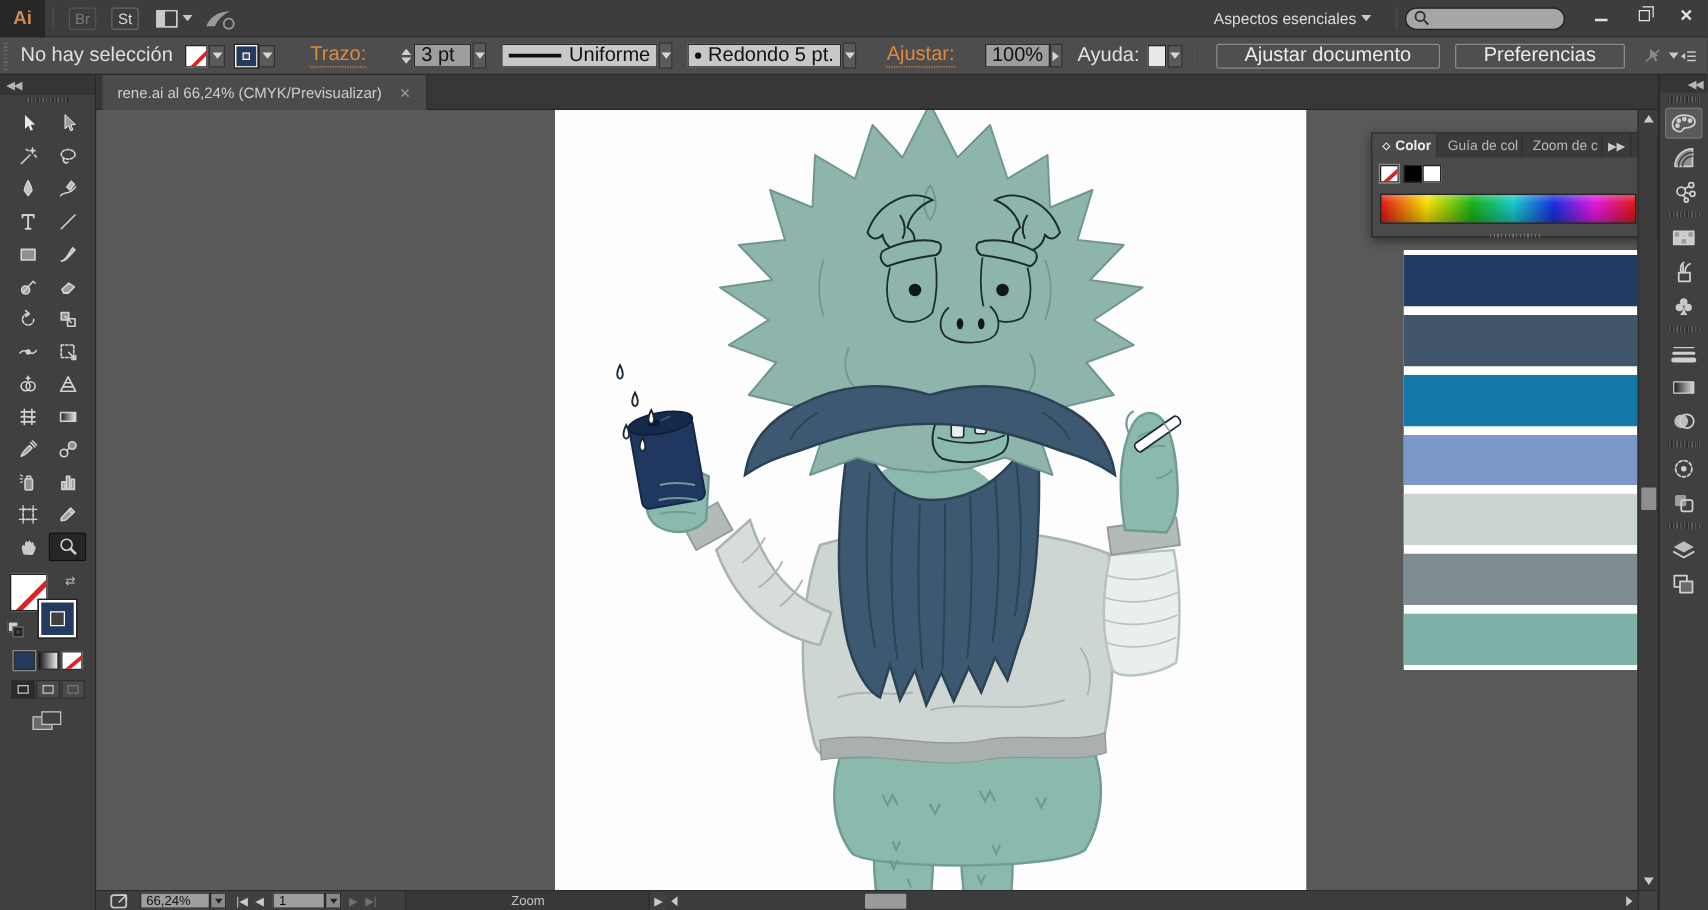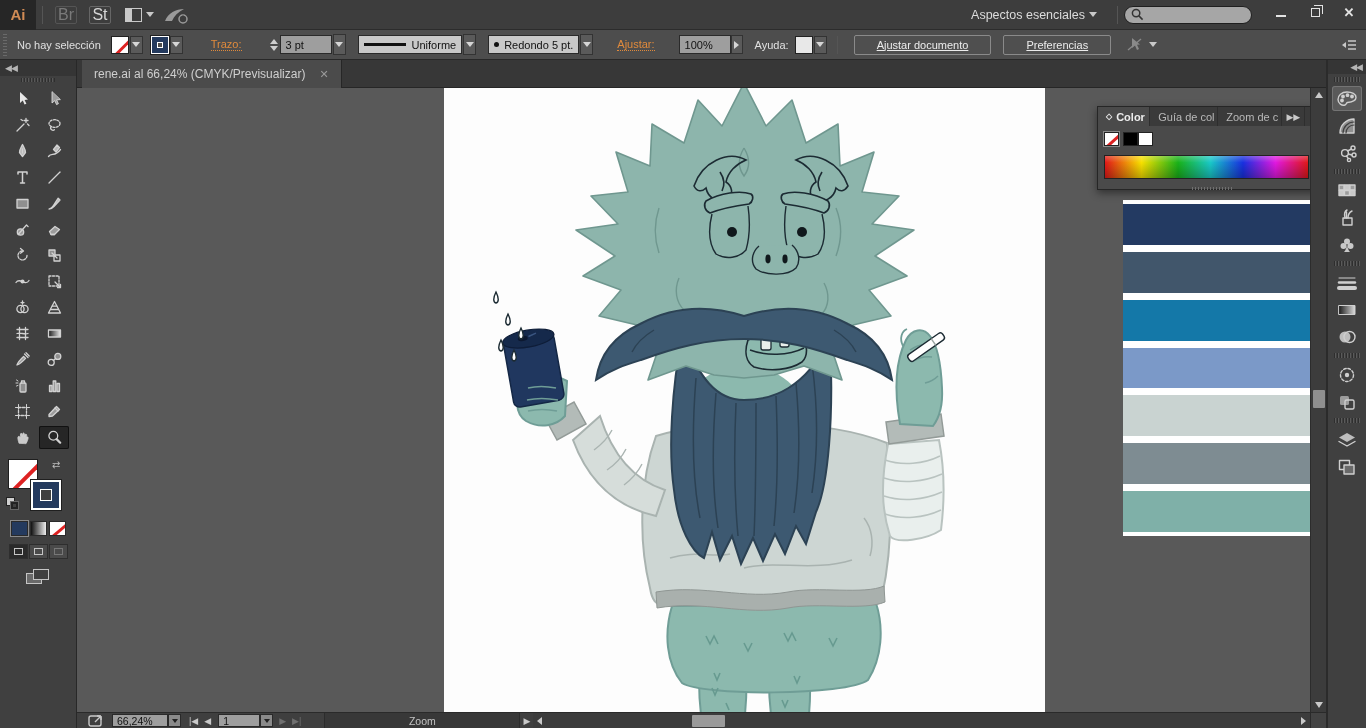--- a/index.html
+++ b/index.html
@@ -10,42 +10,42 @@
 
   
   .titlebar { position:absolute; left:0; top:0; width:1366px; height:30px; background:#3d3d3d;
               display:flex; align-items:center; border-bottom:1px solid #2c2c2c; }
   .ai-logo { width:36px; height:30px; background:#262626; color:#d08b55; font-weight:bold;
              font-size:15px; display:flex; align-items:center; justify-content:center; }
   .menu { display:flex; align-items:center; margin-left:10px; }
   .menu span { padding:0 11px; height:30px; line-height:30px; font-size:12.5px; color:#dcdcdc; cursor:default; }
   .tb-div { width:1px; height:18px; background:#2e2e2e; border-right:1px solid #555; margin:0 6px; }
   .sq-btn { width:22px; height:18px; border:1px solid #666; border-radius:2px; margin:0 6px;
-            font-size:16px; display:flex; align-items:center; justify-content:center; }
+            font-size:12px; display:flex; align-items:center; justify-content:center; }
   .sq-btn.dim { color:#7a7a7a; border-color:#555; }
   .arrange { display:flex; align-items:center; margin:0 8px; }
   .arrange .grid { width:17px; height:14px; border:1px solid #c9c9c9; background:#c9c9c9;
                    box-shadow:inset -9px 0 0 #3d3d3d, inset -10px 0 0 #c9c9c9; }
   .caret { width:0; height:0; border-left:4px solid transparent; border-right:4px solid transparent;
            border-top:5px solid #c9c9c9; margin-left:4px; }
   .spacer { flex:1; }
   .workspace { display:flex; align-items:center; font-size:12.5px; color:#dcdcdc; margin-right:14px; }
   .searchbox { width:128px; height:18px; background:#a6a6a6; border:1px solid #1f1f1f; border-radius:9px;
                display:flex; align-items:center; padding:0 6px; margin-right:12px; }
   .win-btns { display:flex; height:30px; }
   .win-btn { width:34px; height:26px; display:flex; align-items:center; justify-content:center;
              color:#e3e3e3; font-size:13px; }
   .minimize-glyph { display:inline-block; width:10px; border-bottom:2px solid #e3e3e3; height:8px; }
   .restore-glyph { display:inline-block; width:9px; height:9px; border:1.5px solid #e3e3e3; position:relative; }
   .restore-glyph::after { content:""; position:absolute; left:2px; top:-4px; width:8px; height:8px;
              border-top:1.5px solid #e3e3e3; border-right:1.5px solid #e3e3e3; }
 
   
   .controlbar { position:absolute; left:0; top:30px; width:1366px; height:30px; background:#4d4d4d;
-                border-bottom:1px solid #282828; display:flex; align-items:center; font-size:11px; }
+                border-bottom:1px solid #282828; display:flex; align-items:center; font-size:16px; }
   .grip-v { width:7px; height:22px; margin:0 4px 0 3px;
             background-image:repeating-linear-gradient(0deg,#6a6a6a 0 1px,transparent 1px 3px); width:4px; }
   .cb-label { color:#e0e0e0; margin:0 6px; white-space:nowrap; }
   .cb-orange { color:#e08a3c; border-bottom:1px dotted #e08a3c; margin:0 24px; white-space:nowrap; }
   .swatch-combo { display:flex; align-items:center; margin:0 4px; }
   .swatch18 { width:18px; height:18px; border:1px solid #222; background:#fff; position:relative; overflow:hidden; }
   .swatch18.none::after { content:""; position:absolute; left:-4px; top:7px; width:34px; height:3px;
                           background:#d22; transform:rotate(-45deg); }
   .swatch18.stroke-navy { background:#4d4d4d; box-shadow:inset 0 0 0 5px #243a5e, inset 0 0 0 6px #fff; border:1px solid #fff; outline:1px solid #222; }
   .dd-btn { width:13px; height:18px; background:#5a5a5a; border:1px solid #333; display:flex;
@@ -55,21 +55,21 @@
   .field.lt { background:#c8c8c8; }
   .stepper { display:flex; flex-direction:column; margin:0 2px 0 4px; }
   .stepper i { width:0; height:0; border-left:4px solid transparent; border-right:4px solid transparent; }
   .stepper .up { border-bottom:5px solid #cfcfcf; margin-bottom:2px; }
   .stepper .dn { border-top:5px solid #cfcfcf; }
   .linepic { width:42px; height:3px; background:#111; margin-right:6px; }
   .dot { width:5px; height:5px; background:#111; border-radius:50%; margin-right:5px; }
   .rt-btn { width:12px; height:19px; background:#5a5a5a; border:1px solid #333; display:flex;
             align-items:center; justify-content:center; }
   .push-btn { height:20px; border:1px solid #8a8a8a; border-radius:2px; background:#4f4f4f; color:#ececec;
-              display:flex; align-items:center; padding:0 22px; margin:0 6px; white-space:nowrap;text-decoration:underline; }
+              display:flex; align-items:center; padding:0 22px; margin:0 6px; white-space:nowrap; }
   .tri-r { width:0; height:0; border-top:4px solid transparent; border-bottom:4px solid transparent;
            border-left:5px solid #d6d6d6; }
   .tri-d { width:0; height:0; border-left:4px solid transparent; border-right:4px solid transparent;
            border-top:5px solid #d6d6d6; }
 
   
   .tools { position:absolute; left:0; top:60px; width:77px; height:668px; background:#404040;
            border-right:1px solid #282828; }
   .tools-head { height:16px; background:#353535; display:flex; align-items:center; padding-left:5px;
                 color:#b5b5b5; font-size:9px; letter-spacing:-1px; }

